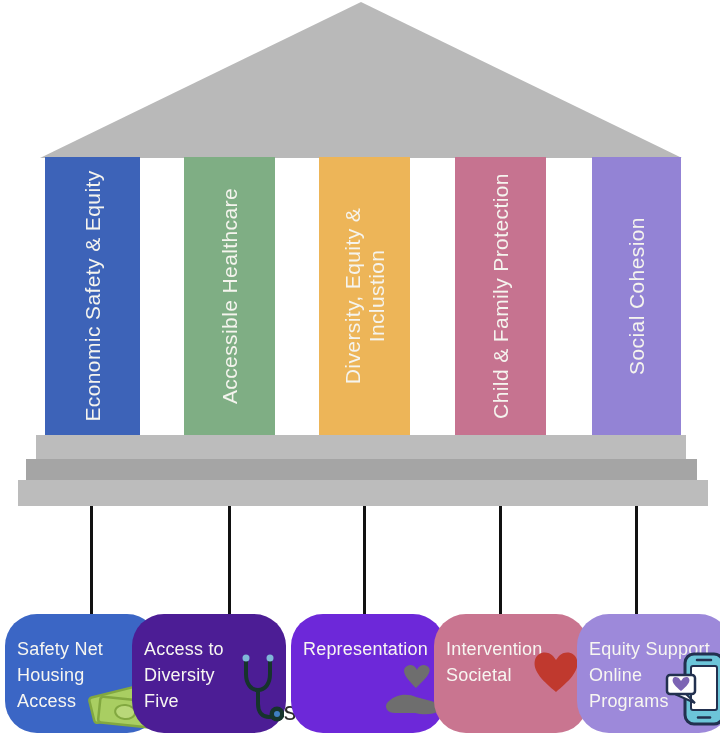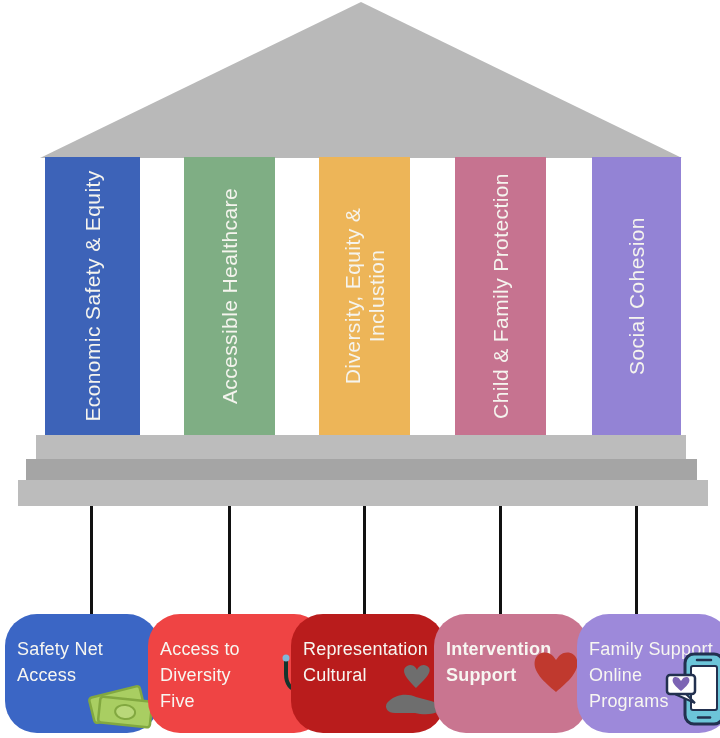--- a/index.html
+++ b/index.html
@@ -41,23 +41,23 @@
   #line-1{left:90px;} #line-2{left:228px;} #line-3{left:363px;} #line-4{left:499px;} #line-5{left:635px;}
   .dot{position:absolute;top:618px;width:14px;height:14px;border-radius:50%;background:#111111;}
   #dot-1{left:84px;} #dot-2{left:222px;} #dot-3{left:357px;} #dot-4{left:493px;} #dot-5{left:629px;}
   
   .box{
     position:absolute;top:614px;width:154px;height:119px;border-radius:32px;
     color:#f7f6f1;font-size:18px;line-height:26px;letter-spacing:.2px;
   }
   .box-text{position:absolute;left:12px;top:22px;white-space:nowrap;}
   #box-1{left:5px;background:#3b66c5;}
-  #box-2{left:148px;background:#ef4444;padding-left:24px;}
-  #box-3{left:291px;background:#b91c1c;}
-  #box-4{left:434px;background:#c97590;font-weight:bold;}
+  #box-2{left:132px;background:#4c1d95;}
+  #box-3{left:291px;background:#6d28d9;}
+  #box-4{left:434px;background:#c97590;}
   #box-5{left:577px;background:#9d89da;}
   .icon{position:absolute;}
   #money-icon{right:2px;bottom:4px;}
   #stethoscope-icon{right:2px;bottom:3px;}
   #heart-in-hand-icon{right:2px;bottom:14px;}
   #heart-icon{right:8px;top:36px;}
   #phone-social-icon{right:4px;bottom:6px;}
 </style>
 </head>
 <body>
@@ -95,20 +95,21 @@
   <div class="connector" id="line-5"></div>
   <div class="dot" id="dot-1"></div>
   <div class="dot" id="dot-2"></div>
   <div class="dot" id="dot-3"></div>
   <div class="dot" id="dot-4"></div>
   <div class="dot" id="dot-5"></div>
 
   <div class="box" id="box-1">
     <div class="box-text">
       <div>Safety Net</div>
+      <div>Housing</div>
       <div>Access</div>
     </div>
     <svg class="icon" id="money-icon" width="76" height="54" viewBox="0 0 76 54">
       <g transform="rotate(-14 30 30)">
         <rect x="10" y="18" width="52" height="26" rx="3" fill="#a9ce62" stroke="#82a840" stroke-width="2.5"></rect>
       </g>
       <g transform="rotate(6 44 38)">
         <rect x="18" y="24" width="52" height="26" rx="3" fill="#a9ce62" stroke="#82a840" stroke-width="2.5"></rect>
         <ellipse cx="44" cy="37" rx="10" ry="7" fill="#b9d879" stroke="#82a840" stroke-width="2"></ellipse>
       </g>
@@ -127,41 +128,40 @@
       <circle cx="34" cy="6" r="3.5" fill="#7fb7d8"></circle>
       <path d="M22 38 v14 c0 9 5 13 11 13 c5 0 8 -3 8 -7" fill="none" stroke="#16342c" stroke-width="4" stroke-linecap="round"></path>
       <circle cx="41" cy="62" r="7.5" fill="#16342c"></circle>
       <circle cx="41" cy="62" r="3" fill="#3f7fc2"></circle>
     </svg>
   </div>
 
   <div class="box" id="box-3">
     <div class="box-text">
       <div>Representation</div>
-      <div>Cultural</div>
     </div>
     <svg class="icon" id="heart-in-hand-icon" width="60" height="56" viewBox="0 0 60 56">
       <path d="M33 25 C26 18 16 8 24 3 C29 0 33 4 34 7 C35 4 39 0 44 3 C52 8 40 18 33 25 Z" fill="#6e6e6e"></path>
       <path d="M4 40 C12 31 24 30 33 34 L48 38 C55 40 58 44 56 48 C50 52 40 52 32 50 L12 50 C5 50 1 45 4 40 Z" fill="#6e6e6e"></path>
     </svg>
   </div>
 
   <div class="box" id="box-4">
     <div class="box-text">
       <div>Intervention</div>
-      <div>Support</div>
+      <div>Societal</div>
     </div>
     <svg class="icon" id="heart-icon" width="48" height="44" viewBox="0 0 48 44">
       <path d="M24 42 C12 32 0 21 3 10 C5 2 15 0 21 6 L24 10 L27 6 C33 0 43 2 45 10 C48 21 36 32 24 42 Z" fill="#c0392e"></path>
     </svg>
   </div>
 
   <div class="box" id="box-5">
     <div class="box-text">
-      <div>Family Support</div>
+      <div>Equity Support</div>
       <div>Online</div>
       <div>Programs</div>
     </div>
     <svg class="icon" id="phone-social-icon" width="62" height="76" viewBox="0 0 62 76">
       <rect x="20" y="3" width="38" height="70" rx="9" fill="#6cc5d9" stroke="#22304f" stroke-width="3"></rect>
       <rect x="26" y="15" width="26" height="44" rx="2" fill="#ffffff" stroke="#22304f" stroke-width="2"></rect>
       <line x1="32" y1="9" x2="46" y2="9" stroke="#22304f" stroke-width="2.5" stroke-linecap="round"></line>
       <line x1="33" y1="66.5" x2="45" y2="66.5" stroke="#22304f" stroke-width="2.5" stroke-linecap="round"></line>
       <polygon points="18,40 30,52 12,44" fill="#ffffff" stroke="#22304f" stroke-width="2"></polygon>
       <rect x="2" y="24" width="28" height="19" rx="3" fill="#ffffff" stroke="#22304f" stroke-width="2.5"></rect>

